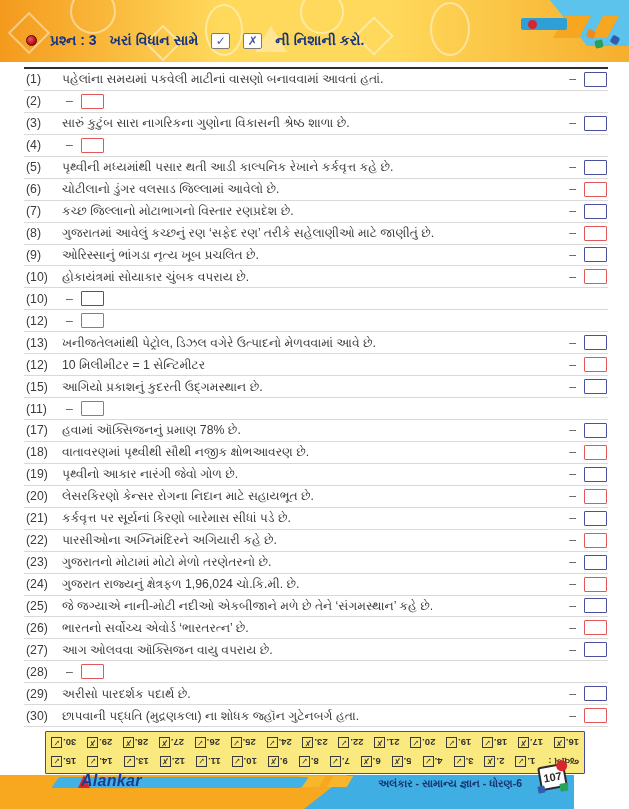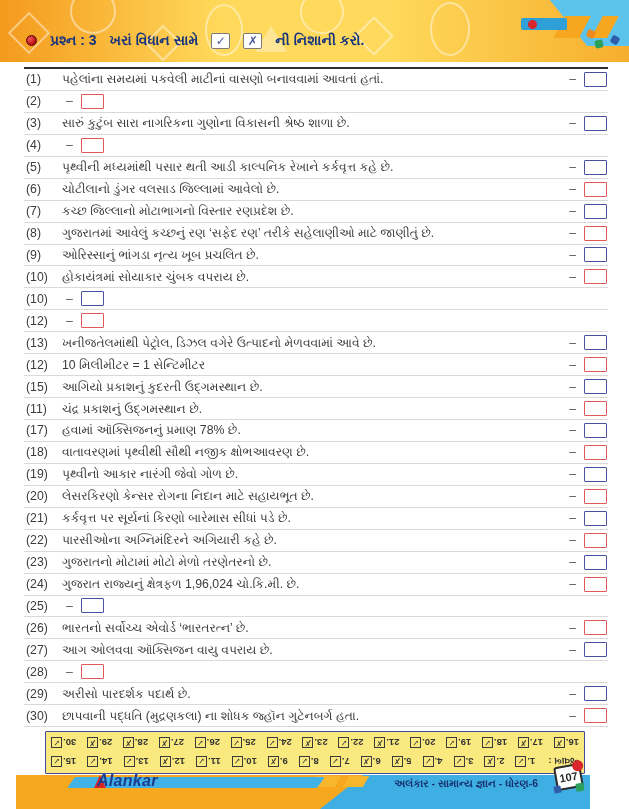--- a/index.html
+++ b/index.html
@@ -85,21 +85,21 @@
   .ak-entry { display:inline-flex; align-items:center; gap:1px; }
   .ak-box {
     display:inline-flex; align-items:center; justify-content:center;
     width:11px; height:11px; border:1.2px solid #3a3a3a; font-size:8.5px; color:#333;
     background:transparent;
   }
 
   
   .footer {
     position:absolute; left:0; bottom:0; width:574px; height:34px;
-    background:#F8A81E; overflow:visible;margin-left:16px;
+    background:#F8A81E; overflow:visible;
   }
   .f-blue-right {
     position:absolute; right:0; top:0; width:270px; height:34px; background:#3FAEE3;
     clip-path:polygon(16% 0,100% 0,100% 100%,0 100%);
   }
   .f-chev { position:absolute; background:#F8B62D; transform:skewX(-30deg); height:11px; top:1px; }
   .f-chev-a { right:252px; width:26px; }
   .f-chev-b { right:224px; width:20px; }
   .f-blue-left {
     position:absolute; left:55px; top:2px; width:250px; height:11px; background:#41B2E5;
@@ -242,21 +242,20 @@
       <span class="q-box"></span>
     </div>
       <div class="q-row">
       <span class="q-num">(15)</span>
       <span class="q-text">આગિયો પ્રકાશનું કુદરતી ઉદ્ગમસ્થાન છે.</span>
       <span class="q-dash">–</span>
       <span class="q-box"></span>
     </div>
       <div class="q-row alt">
       <span class="q-num">(11)</span>
-      <span class="q-text">ચંદ્ર પ્રકાશનું ઉદ્ગમસ્થાન છે.</span>
       <span class="q-dash">–</span>
       <span class="q-box"></span>
     </div>
       <div class="q-row">
       <span class="q-num">(17)</span>
       <span class="q-text">હવામાં ઑક્સિજનનું પ્રમાણ 78% છે.</span>
       <span class="q-dash">–</span>
       <span class="q-box"></span>
     </div>
       <div class="q-row alt">
@@ -296,20 +295,21 @@
       <span class="q-box"></span>
     </div>
       <div class="q-row alt">
       <span class="q-num">(24)</span>
       <span class="q-text">ગુજરાત રાજ્યનું ક્ષેત્રફળ 1,96,024 ચો.કિ.મી. છે.</span>
       <span class="q-dash">–</span>
       <span class="q-box"></span>
     </div>
       <div class="q-row">
       <span class="q-num">(25)</span>
+      <span class="q-text">જે જગ્યાએ નાની-મોટી નદીઓ એકબીજાને મળે છે તેને ‘સંગમસ્થાન’ કહે છે.</span>
       <span class="q-dash">–</span>
       <span class="q-box"></span>
     </div>
       <div class="q-row alt">
       <span class="q-num">(26)</span>
       <span class="q-text">ભારતનો સર્વોચ્ચ એવોર્ડ ‘ભારતરત્ન’ છે.</span>
       <span class="q-dash">–</span>
       <span class="q-box"></span>
     </div>
       <div class="q-row">

